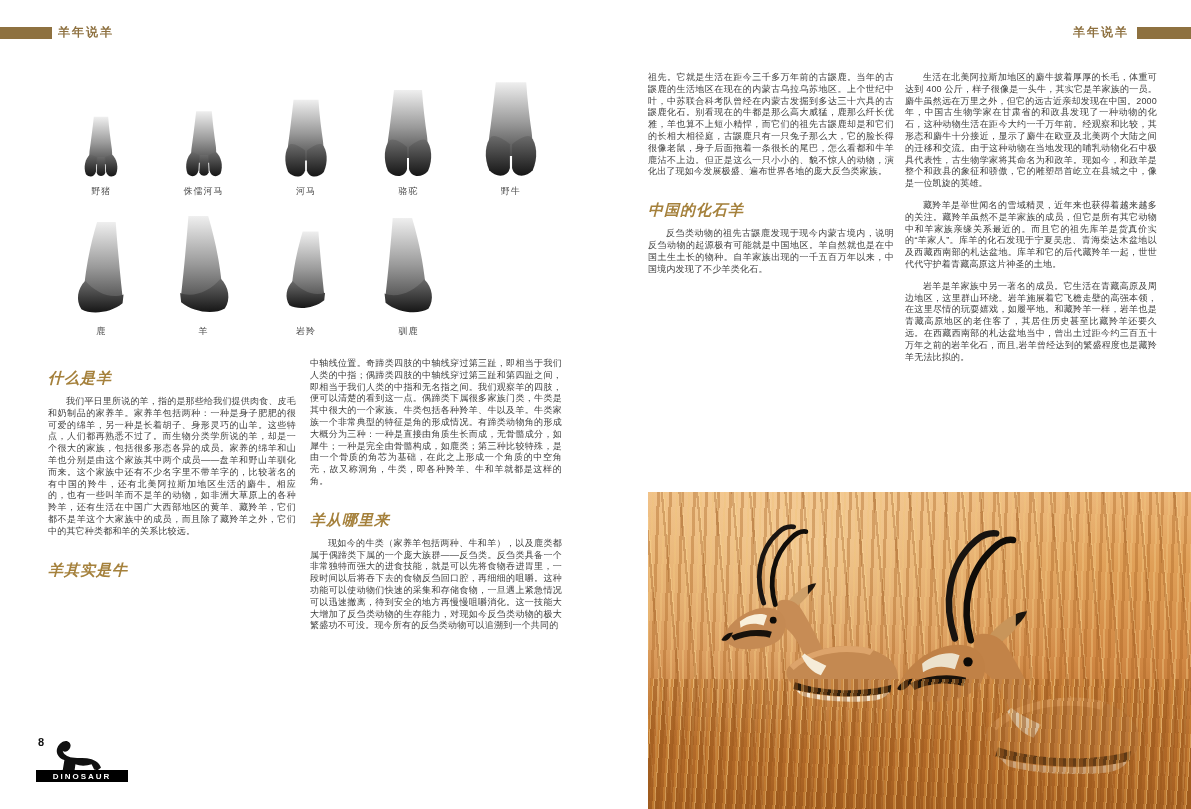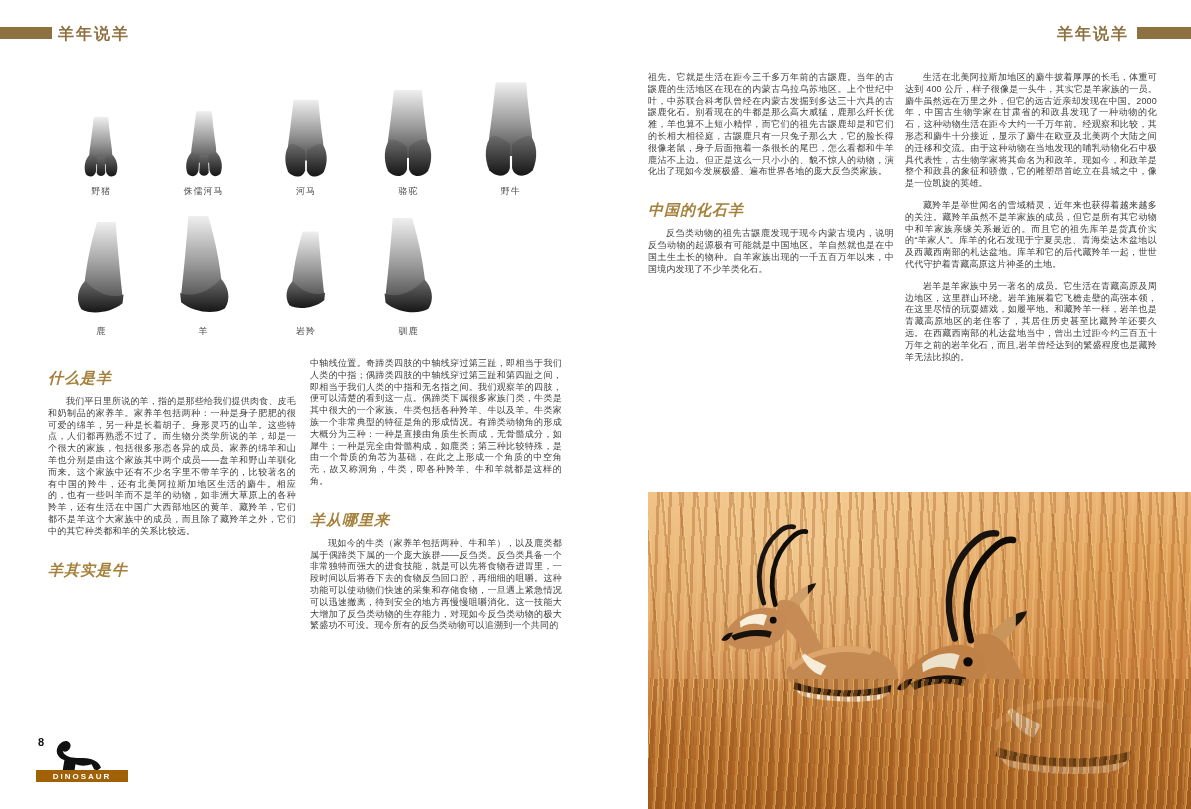--- a/index.html
+++ b/index.html
@@ -2,21 +2,21 @@
 <html><head>
 <meta charset="utf-8">
 <style>
   html,body{margin:0;padding:0;background:#ffffff;}
   .spread{position:relative;width:1191px;height:809px;background:#fff;overflow:hidden;
           font-family:"Liberation Sans",sans-serif;}
   
   .hbar{position:absolute;height:12px;background:#8e7140;}
   .hbar.left{left:0;top:27px;width:52px;}
   .hbar.right{right:0;top:27px;width:54px;}
-  .htitle{position:absolute;top:24px;font-size:16px;font-weight:bold;color:#8e7140;letter-spacing:2px;}
+  .htitle{position:absolute;top:24px;font-size:12px;font-weight:bold;color:#8e7140;letter-spacing:2px;}
   .htitle.left{left:58px;}
   .htitle.right{right:62px;}
   
   .hoofgrid{position:absolute;left:50px;top:46px;width:512px;height:292px;
             display:grid;grid-template-columns:repeat(5,1fr);grid-template-rows:152px 140px;}
   .hooffig{margin:0;display:flex;flex-direction:column;align-items:center;justify-content:flex-end;}
   .hooffig svg{display:block;}
   .hoofcap{font-size:9px;color:#4c4c4c;margin-top:5px;letter-spacing:1px;}
   
   .col{position:absolute;font-size:9px;line-height:11.8px;color:#3e3e3e;text-align:justify;letter-spacing:.2px;}
@@ -49,21 +49,21 @@
   .gazelle.b{left:200px;top:32px;width:300px;}
   
   .dlogo{position:absolute;width:96px;height:46px;}
   .dlogo .pnum{position:absolute;font-size:11px;font-weight:bold;}
   .dlogo .dino{position:absolute;}
   .dlogo .wordbox{position:absolute;height:12px;display:flex;align-items:center;justify-content:center;
                   font-size:8px;font-weight:bold;letter-spacing:2px;}
   #logoL{left:36px;top:738px;}
   #logoL .pnum{left:2px;top:-2px;color:#111;}
   #logoL .dino{left:14px;top:0px;color:#111;}
-  #logoL .wordbox{left:0px;top:32px;width:92px;background:#a16207;color:#fff;}
+  #logoL .wordbox{left:0px;top:32px;width:92px;background:#000000;color:#fff;}
 </style>
 </head>
 <body>
 
 <svg width="0" height="0" style="position:absolute" aria-hidden="true">
   <defs>
     <linearGradient id="furg" x1="0" y1="0" x2="0" y2="1">
       <stop offset="0" stop-color="#efefef"></stop>
         <stop offset=".55" stop-color="#9a9a9a"></stop>
         <stop offset="1" stop-color="#4a4a4a"></stop>

